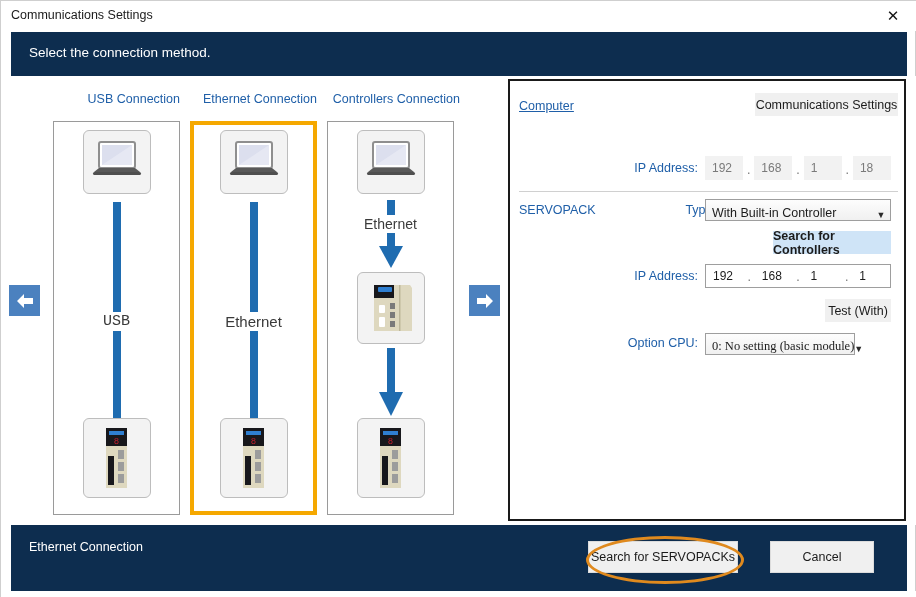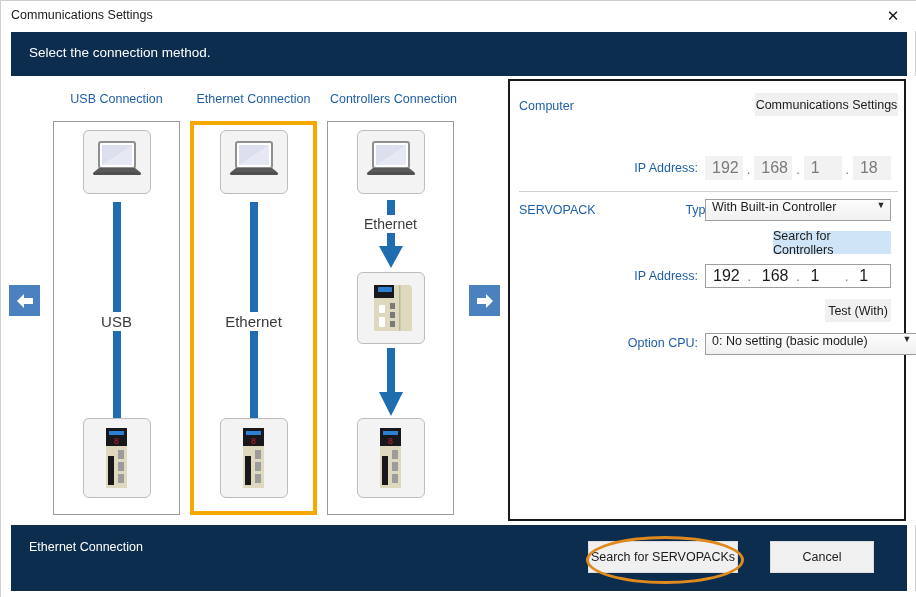--- a/index.html
+++ b/index.html
@@ -48,21 +48,21 @@
     position: absolute; left: 0; top: 75px; width: 916px; height: 449px;
     background: #ffffff;
   }
 
   
   .cards-area {
     position: absolute; left: 0; top: 0; width: 500px; height: 449px;
   }
   .card-label {
     position: absolute; top: 16px;
-    font-size: 12.5px; color: #1f5fa8; text-align: center;
+    font-size: 12.5px; color: #1f5fa8; text-align: right;
     white-space: nowrap;
   }
   .card {
     position: absolute; top: 45px; width: 127px; height: 394px;
     background: #ffffff;
     border: 1px solid #9a9a9a;
   }
   .card.selected {
     border: 4px solid #f5a800;
   }
@@ -126,36 +126,36 @@
     position: absolute; background: #cfe4f7; border: none;
     font-family: "Liberation Sans", sans-serif;
     font-size: 12.5px; color: #1b1b1b;
     display: flex; align-items: center; justify-content: center;
   }
   .ipgroup { position: absolute; display: flex; align-items: center; }
   .ipgroup.boxed {
     border: 1px solid #9e9e9e; background: #ffffff;
   }
   .ipcell {
-    font-size: 16px; color: #3c3c3c;
+    font-size: 12px; color: #3c3c3c;
     display: flex; align-items: center;
     padding-left: 7px;
   }
   .ipcell.disabled { background: #f2f2f2; color: #7a7a7a; }
   .ipcell.enabled { background: #ffffff; color: #1b1b1b; }
   .ipdot {
     font-size: 12.5px; color: #777; width: 12px; text-align: center;
     display: flex; align-items: flex-end; justify-content: center; height: 100%;
     padding-bottom: 3px;
   }
   .combo {
     position: absolute; height: 22px;
     background: linear-gradient(to bottom,#fdfdfd 0%, #f0f0f0 100%);
     border: 1px solid #9e9e9e;
-    display: flex; align-items: flex-start;
+    display: flex; align-items: flex-end;
     font-size: 12.5px; color: #1b1b1b;
   }
   .combo .ctext { padding-left: 6px; flex: 1; white-space: nowrap; }
   .combo .caret {
     width: 18px; text-align: center; font-size: 9px; color: #2a2a2a;
   }
 
   
   .footer {
     position: absolute; left: 10px; top: 524px; width: 896px; height: 66px;
@@ -229,21 +229,21 @@
             <rect x="2" y="33" width="48" height="3" rx="1.5" fill="#4f4f4f"></rect>
           </svg>
         </div>
 
         <div class="arrow-v" style="top:80px;">
           <svg width="26" height="250" viewBox="0 0 26 250">
             <rect x="9" y="0" width="8" height="228" fill="#1f6cb0"></rect>
             <polygon points="13,250 1,226 25,226" fill="#1f6cb0"></polygon>
           </svg>
         </div>
-        <div class="mid-text" style="top:190px;">USB</div>
+        <div class="mid-text" style="top:190px;font-family:Liberation Mono, monospace;">USB</div>
 
         <div class="servo-box" style="top:296px;">
           <svg width="44" height="62" viewBox="0 0 44 62" style="position:absolute;left:12px;top:9px;">
             <rect x="10" y="0" width="21" height="18" fill="#18181c"></rect>
             <rect x="13" y="3" width="15" height="4" fill="#2f7fd1"></rect>
             <text x="20.5" y="16" font-size="9" fill="#c2202c" text-anchor="middle" font-family="Liberation Mono, monospace">8</text>
             <rect x="10" y="18" width="21" height="42" fill="#ded8bf"></rect>
             <rect x="12" y="28" width="6" height="29" fill="#18181c"></rect>
             <rect x="22" y="22" width="6" height="9" fill="#9c9c9c"></rect>
             <rect x="22" y="34" width="6" height="9" fill="#9c9c9c"></rect>
@@ -334,21 +334,21 @@
             <rect x="22" y="22" width="6" height="9" fill="#9c9c9c"></rect>
             <rect x="22" y="34" width="6" height="9" fill="#9c9c9c"></rect>
             <rect x="22" y="46" width="6" height="9" fill="#9c9c9c"></rect>
           </svg>
         </div>
       </div>
     </div>
 
     <div class="panel">
 
-      <div class="panel-sect-label" style="left:9px; top:18px;">Computer</div>
+      <div class="panel-sect-label" style="left:9px; top:18px;text-decoration:underline;">Computer</div>
       <div class="btn-flat" style="left:245px; top:12px; width:143px; height:23px;">Communications Settings</div>
 
 
       <div class="fld-label" style="left:88px; top:80px; width:100px;">IP Address:</div>
       <div class="ipgroup" style="left:195px; top:75px; width:186px; height:24px;">
         <div class="ipcell disabled" style="width:40px; height:24px;">192</div>
         <div class="ipdot">.</div>
         <div class="ipcell disabled" style="width:40px; height:24px;">168</div>
         <div class="ipdot">.</div>
         <div class="ipcell disabled" style="width:40px; height:24px;">1</div>
@@ -358,37 +358,37 @@
 
       <div class="divider" style="left:9px; top:110px; width:379px;"></div>
 
       <div class="panel-sect-label" style="left:9px; top:122px;">SERVOPACK</div>
       <div class="fld-label" style="left:118px; top:122px; width:88px;">Type:</div>
       <div class="combo" style="left:195px; top:118px; width:186px;">
         <div class="ctext">With Built-in Controller</div>
         <div class="caret">▼</div>
       </div>
 
-      <div class="btn-highlight" style="left:263px; top:150px; width:118px; height:23px;">Search for Controllers</div>
+      <div class="btn-highlight" style="left:263px; top:150px; width:118px; height:23px;font-weight:bold;">Search for Controllers</div>
 
       <div class="fld-label" style="left:88px; top:188px; width:100px;">IP Address:</div>
       <div class="ipgroup boxed" style="left:195px; top:183px; width:186px; height:24px;">
         <div class="ipcell enabled" style="width:40px; height:22px;">192</div>
         <div class="ipdot">.</div>
         <div class="ipcell enabled" style="width:40px; height:22px;">168</div>
         <div class="ipdot">.</div>
         <div class="ipcell enabled" style="width:40px; height:22px;">1</div>
         <div class="ipdot">.</div>
         <div class="ipcell enabled" style="width:40px; height:22px;">1</div>
       </div>
 
       <div class="btn-flat" style="left:315px; top:218px; width:66px; height:23px;">Test (With)</div>
 
       <div class="fld-label" style="left:88px; top:255px; width:100px;">Option CPU:</div>
-      <div class="combo" style="left:195px; top:252px; width:212px;">
+      <div class="combo" style="left:195px; top:252px; width:150px;font-family:Liberation Serif, serif;">
         <div class="ctext">0: No setting (basic module)</div>
         <div class="caret">▼</div>
       </div>
     </div>
   </div>
 
   <div class="footer">
     <div class="line1">Ethernet Connection</div>
     <div class="footer-btn" style="left:759px; width:104px;">Cancel</div>
     <div class="footer-btn" style="left:577px; width:150px;">Search for SERVOPACKs</div>

